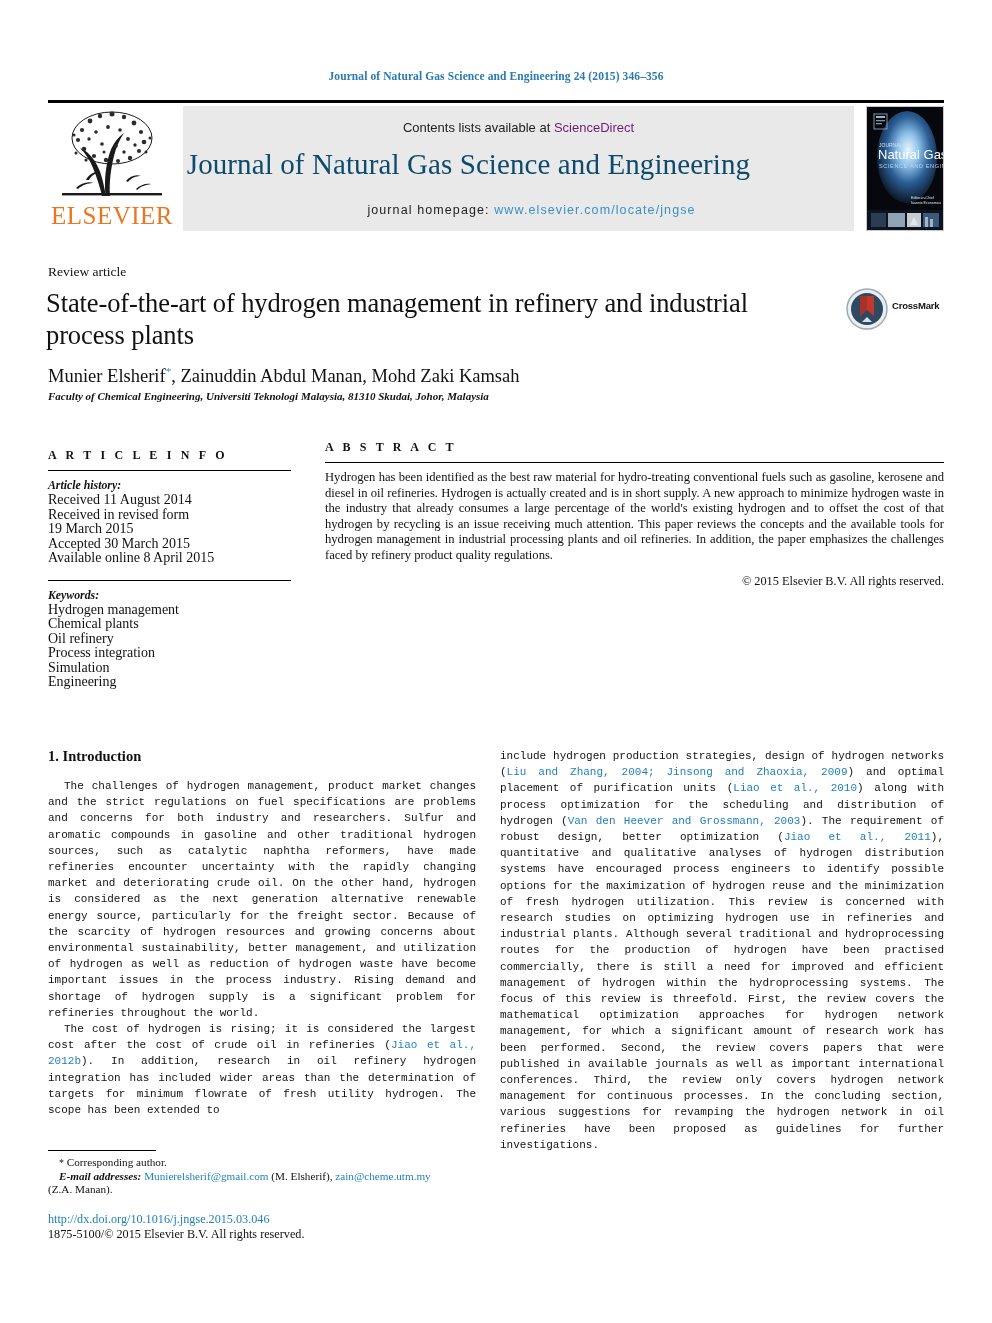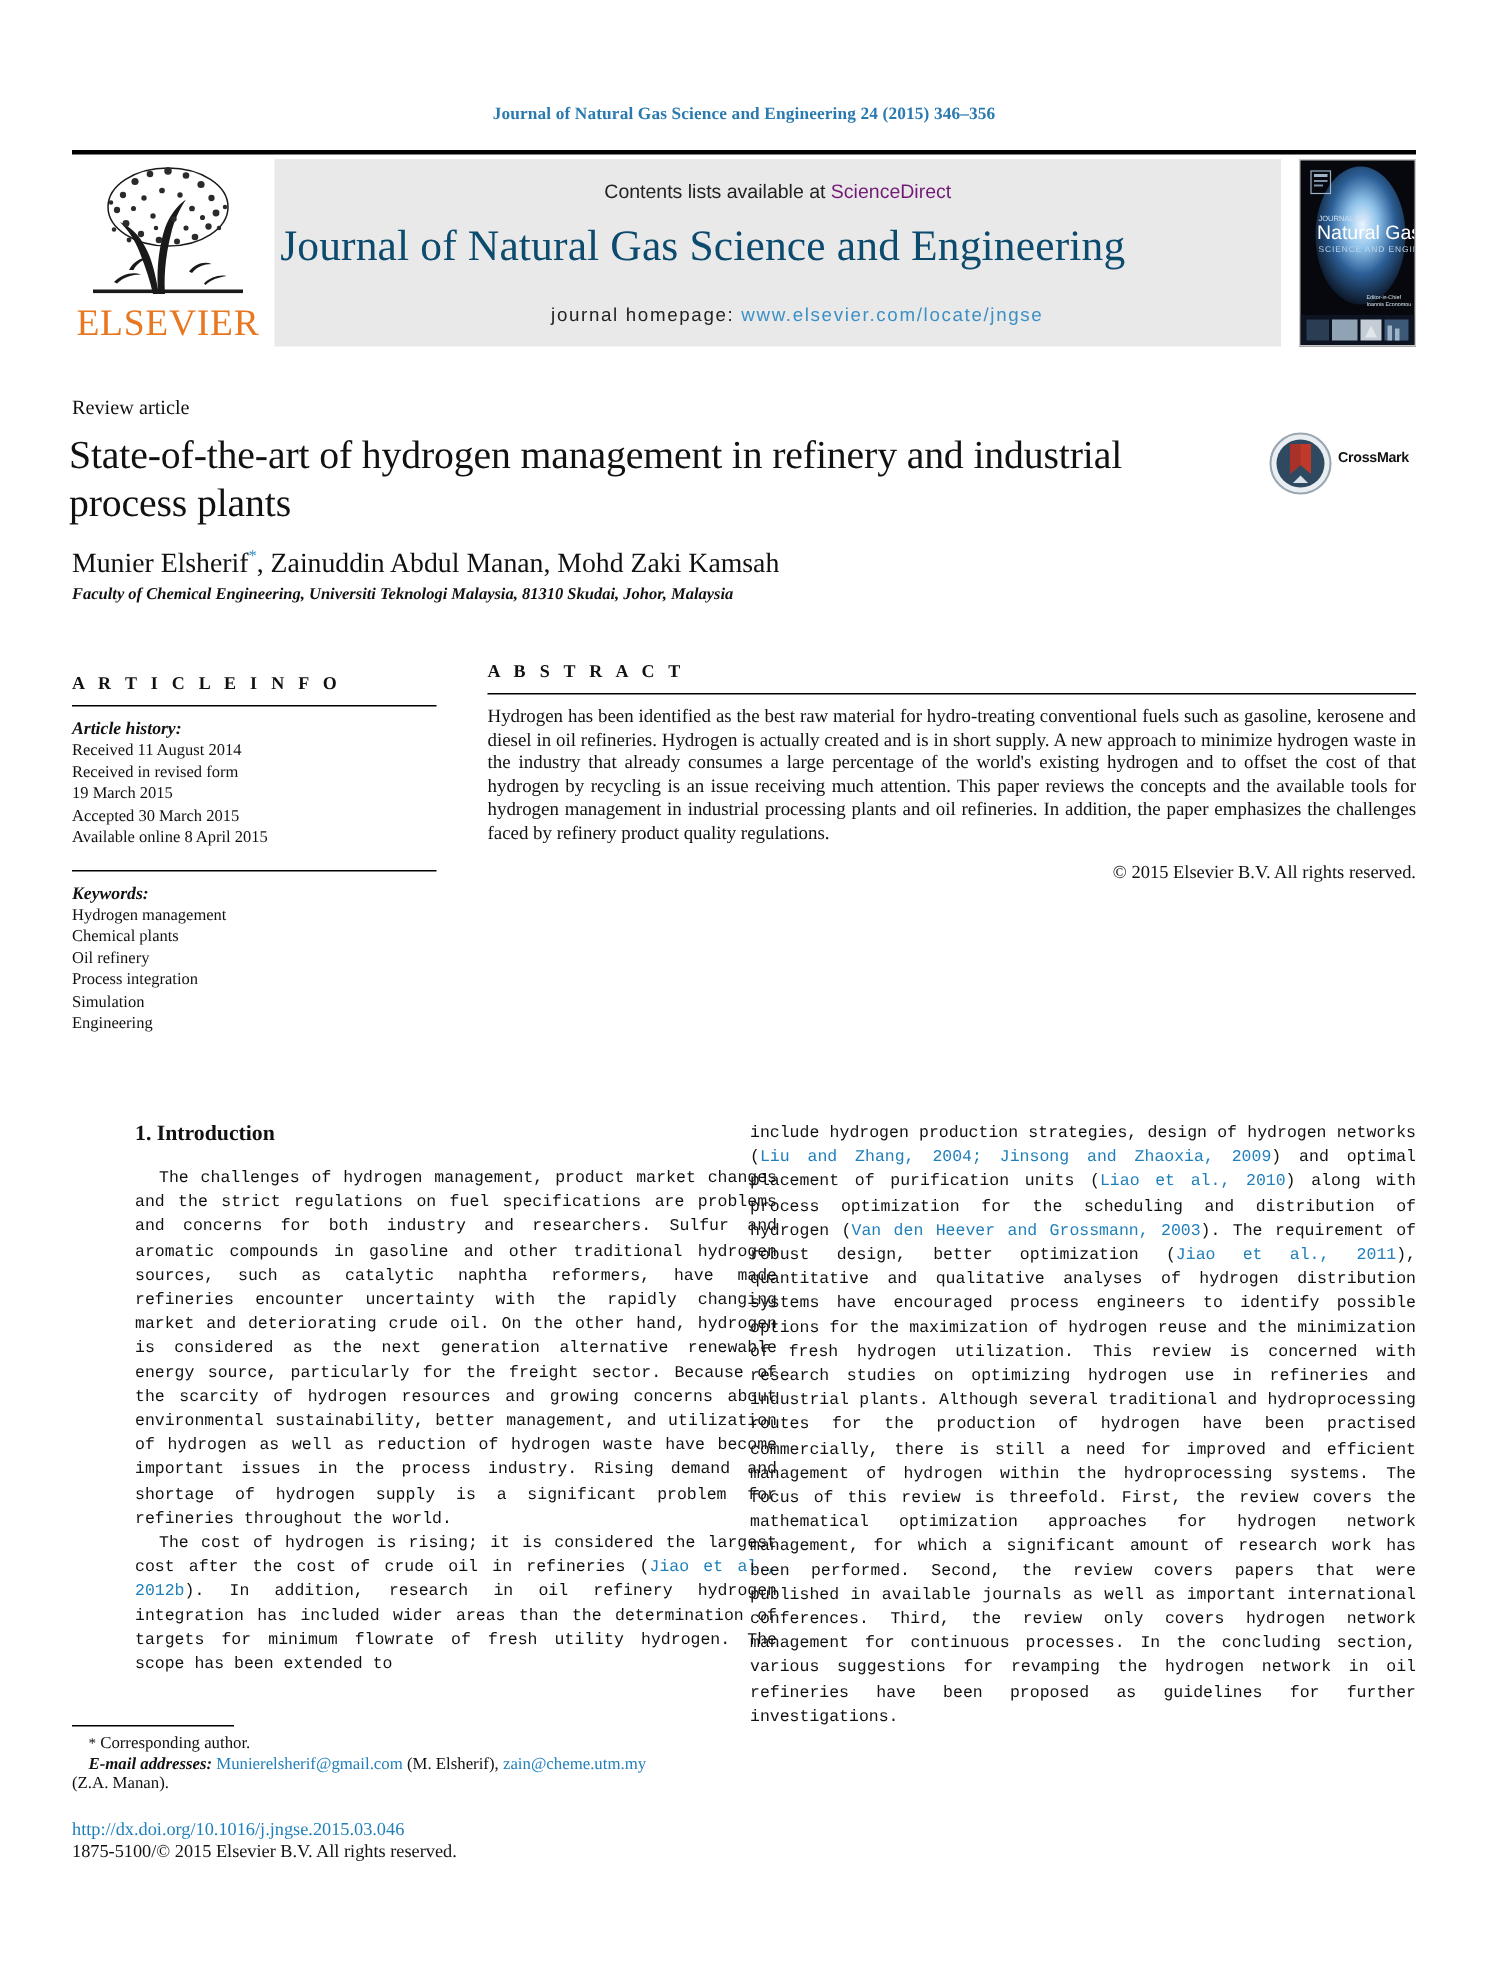--- a/index.html
+++ b/index.html
@@ -201,21 +201,21 @@
     background: #000;
     margin-bottom: 7px;
   }
   .info-sub {
     font-size: 11.8px;
     font-style: italic;
     font-weight: bold;
     color: #111;
   }
   .info-line {
-    font-size: 11px;
+    font-size: 14px;
     line-height: 14.5px;
     color: #111;
   }
   .info-gap { height: 14px; }
   .abs-text {
     font-size: 12.6px;
     line-height: 15.6px;
     text-align: justify;
     color: #111;
     hyphens: none;
@@ -225,21 +225,20 @@
     font-size: 12.3px;
     text-align: right;
     color: #111;
   }
 
   
   .body-left {
     position: absolute;
     left: 48px; top: 748px;
     width: 428px;
-    margin-left: 42px;
   }
   .body-right {
     position: absolute;
     left: 500px; top: 748px;
     width: 444px;
   }
   .h2 {
     font-family: "Liberation Serif", serif;
     font-size: 14.5px;
     font-weight: bold;

